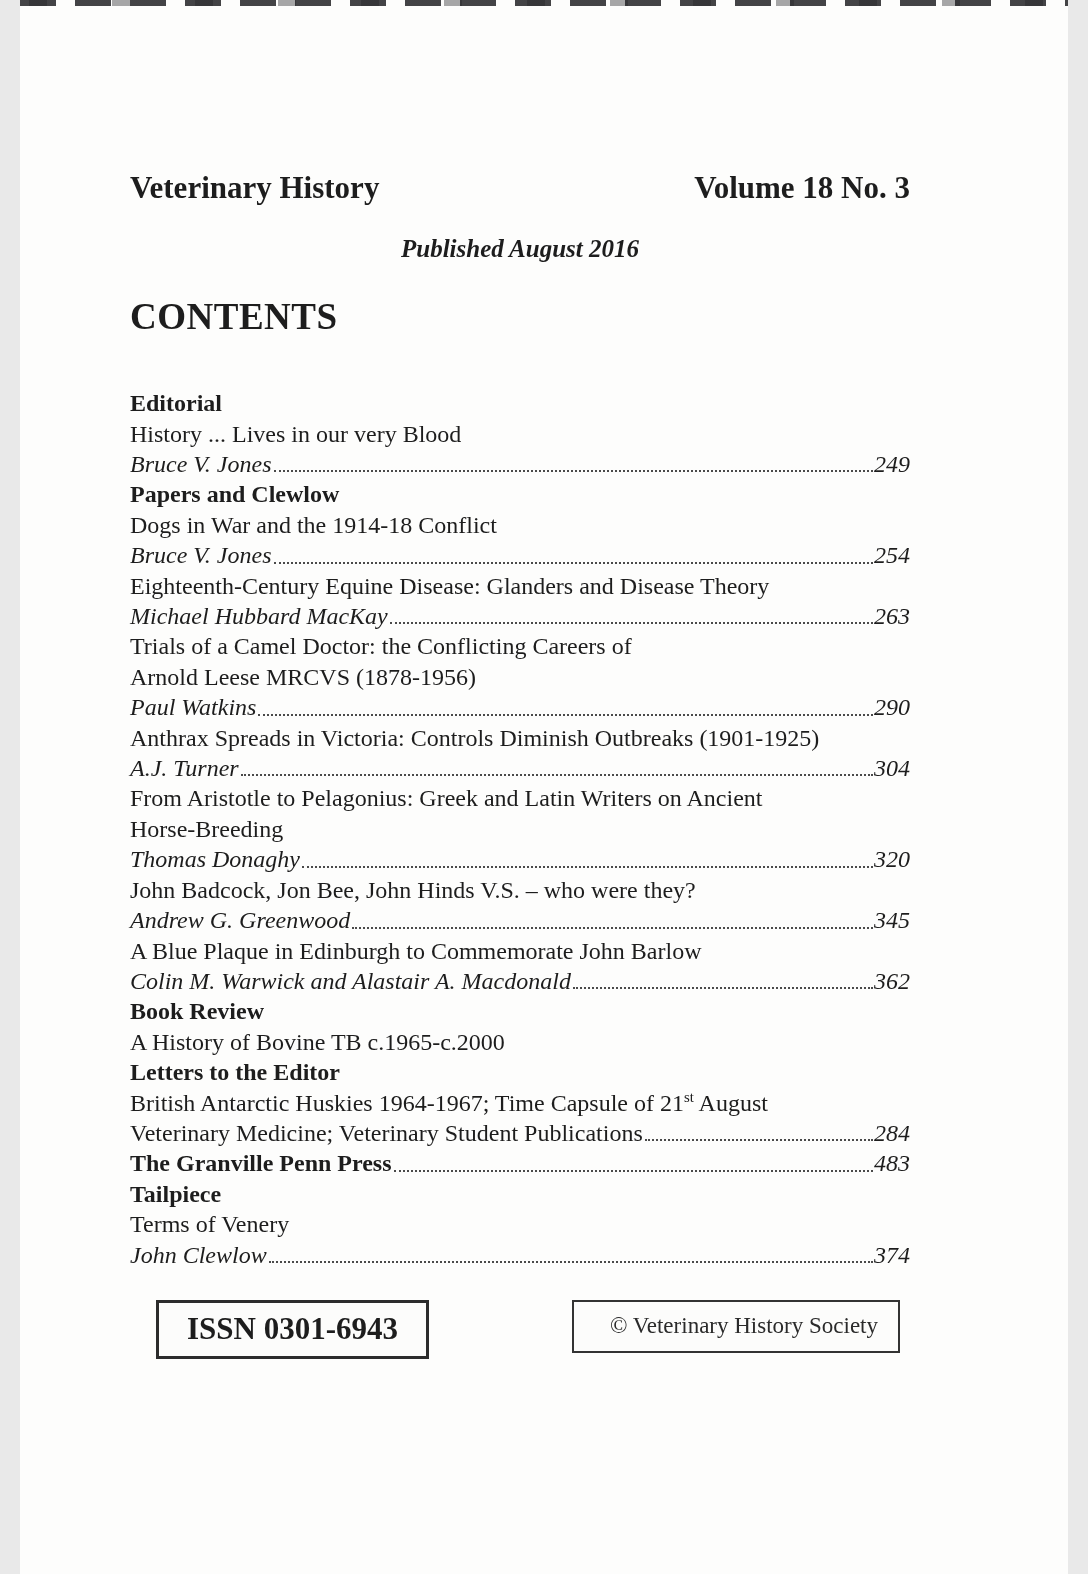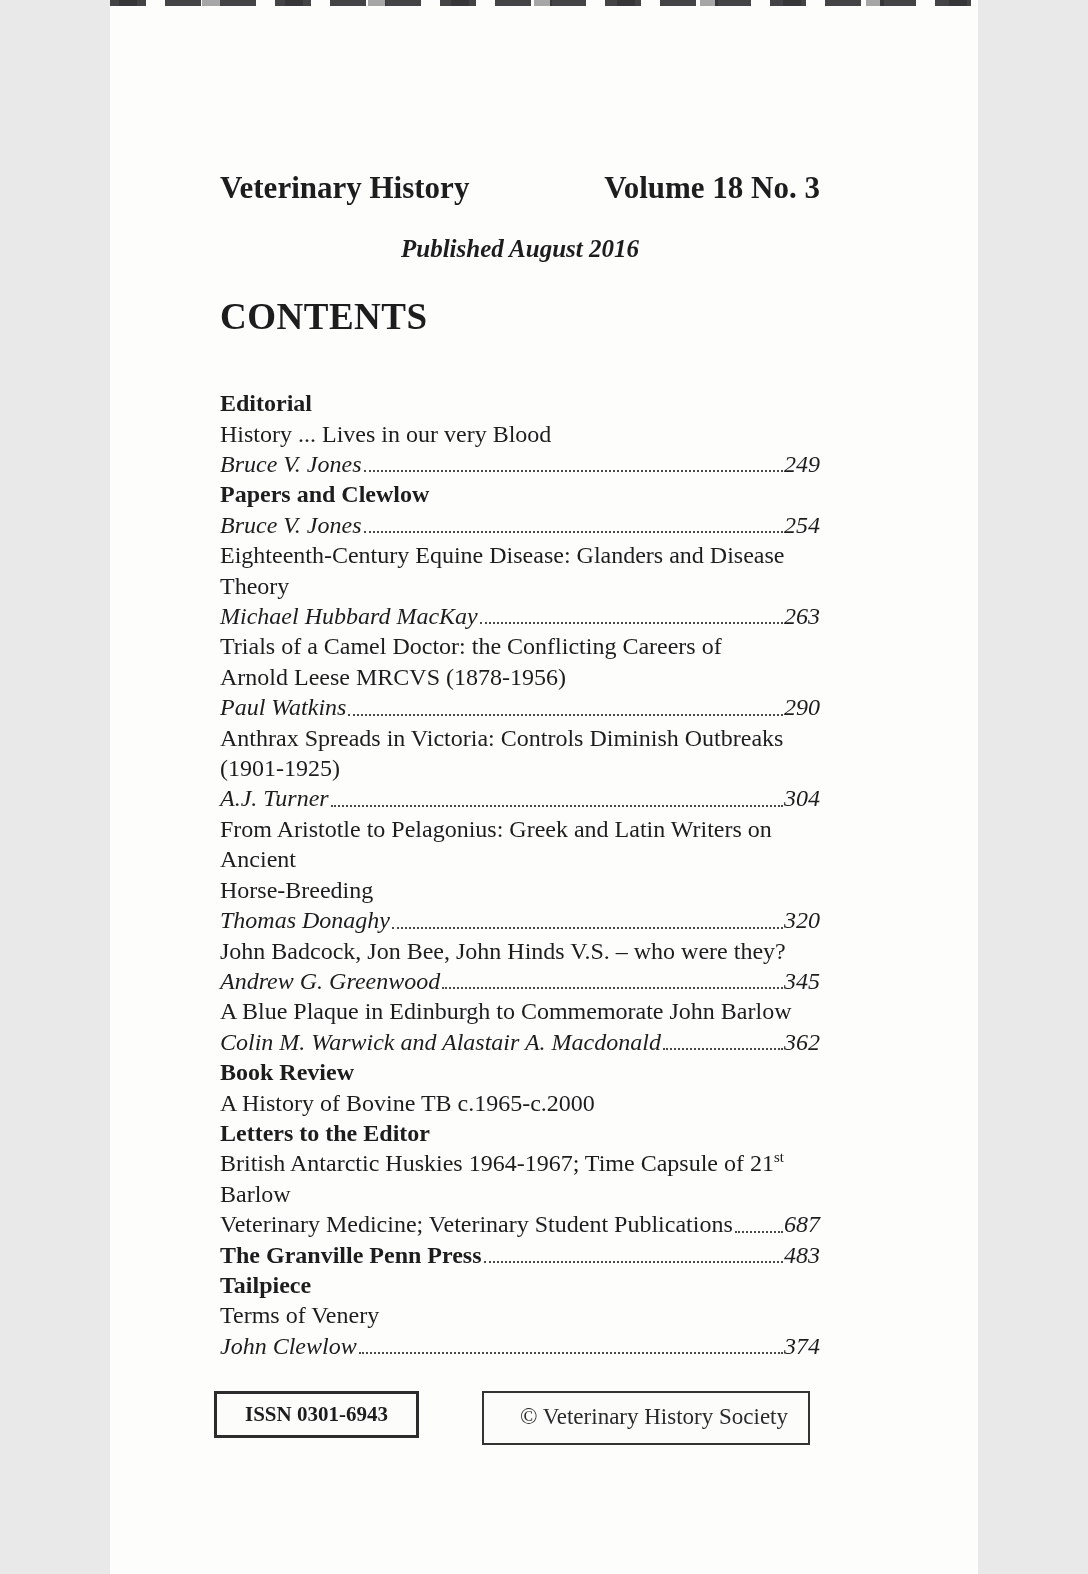--- a/index.html
+++ b/index.html
@@ -4,21 +4,21 @@
 <style>
   * { box-sizing: border-box; }
   html, body { margin: 0; padding: 0; }
   body {
     background: #e9e9e9;
     font-family: "Liberation Serif", serif;
     color: #1d1d1d;
   }
   .page {
     position: relative;
-    width: 868px;
+    width: 1048px;
     height: 1574px;
     margin: 0 auto;
     background: #fdfdfc;
     overflow: hidden;
   }
   
   .top-artifact {
     position: absolute;
     top: 0; left: 0; right: 0;
     height: 6px;
@@ -78,24 +78,25 @@
   .footer {
     display: flex;
     justify-content: space-between;
     align-items: flex-start;
     margin-top: 30px;
     padding: 0 168px 0 104px;
   }
   .issn-box {
     border: 3px solid #2c2c2c;
     padding: 8px 28px 9px 28px;
-    font-size: 21px;
+    font-size: 31px;
     font-weight: bold;
     line-height: 1.15;
     background: #fcfcfb;
+    margin-left: 32px;
   }
   .copyright-box {
     border: 2px solid #333;
     padding: 11px 20px 12px 36px;
     font-size: 23px;
     line-height: 1.15;
     color: #2a2a2a;
     background: #fcfcfb;
   }
 </style>
@@ -124,20 +125,23 @@
         </div>
         <div class="toc-row">
           <span class="toc-text italic"><span>Bruce V. Jones</span></span>
           <span class="toc-leader"></span>
           <span class="toc-page">249</span>
         </div>
         <div class="toc-row">
           <span class="toc-text bold"><span>Papers and Clewlow</span></span>
         </div>
         <div class="toc-row">
+          <span class="toc-text plain"><span>Dogs in War and the 1914-18 Conflict</span></span>
+        </div>
+        <div class="toc-row">
           <span class="toc-text italic"><span>Bruce V. Jones</span></span>
           <span class="toc-leader"></span>
           <span class="toc-page">254</span>
         </div>
         <div class="toc-row">
           <span class="toc-text plain"><span>Eighteenth-Century Equine Disease: Glanders and Disease Theory</span></span>
         </div>
         <div class="toc-row">
           <span class="toc-text italic"><span>Michael Hubbard MacKay</span></span>
           <span class="toc-leader"></span>
@@ -192,26 +196,26 @@
         <div class="toc-row">
           <span class="toc-text bold"><span>Book Review</span></span>
         </div>
         <div class="toc-row">
           <span class="toc-text plain"><span>A History of Bovine TB c.1965-c.2000</span></span>
         </div>
         <div class="toc-row">
           <span class="toc-text bold"><span>Letters to the Editor</span></span>
         </div>
         <div class="toc-row">
-          <span class="toc-text plain"><span>British Antarctic Huskies 1964-1967; Time Capsule of 21</span><sup>st</sup><span> Barlow</span></span>
+          <span class="toc-text plain"><span>British Antarctic Huskies 1964-1967; Time Capsule of 21</span><sup>st</sup><span> August</span></span>
         </div>
         <div class="toc-row">
           <span class="toc-text plain"><span>Veterinary Medicine; Veterinary Student Publications</span></span>
           <span class="toc-leader"></span>
-          <span class="toc-page">687</span>
+          <span class="toc-page">284</span>
         </div>
         <div class="toc-row">
           <span class="toc-text bold"><span>The Granville Penn Press</span></span>
           <span class="toc-leader"></span>
           <span class="toc-page">483</span>
         </div>
         <div class="toc-row">
           <span class="toc-text bold"><span>Tailpiece</span></span>
         </div>
         <div class="toc-row">

